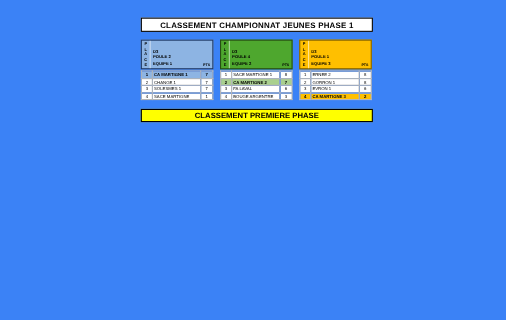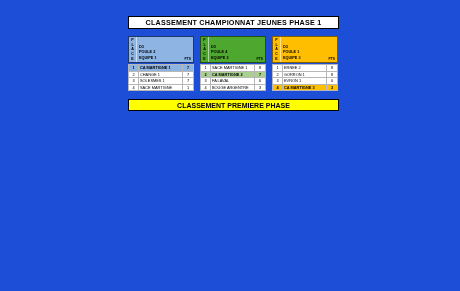--- a/index.html
+++ b/index.html
@@ -3,21 +3,21 @@
 <meta charset="utf-8">
 <style>
   html,body{margin:0;padding:0;}
   body{
     width:460px;height:291px;
     background:#ffffff;
     font-family:"Liberation Sans", sans-serif;
     overflow:hidden;
     position:relative;
   }
-  .sheet{position:absolute;inset:0;background:#1d4ed8;}
+  .sheet{position:absolute;inset:0;background:#3b82f6;}
 
   
   .title-banner{
     position:absolute;
     left:128px; top:16px;
     width:211px; height:13px;
     border:1px solid #000000;
     background:#ffffff;
     display:flex;align-items:center;justify-content:center;
     font-size:7.2px;font-weight:bold;letter-spacing:.2px;

